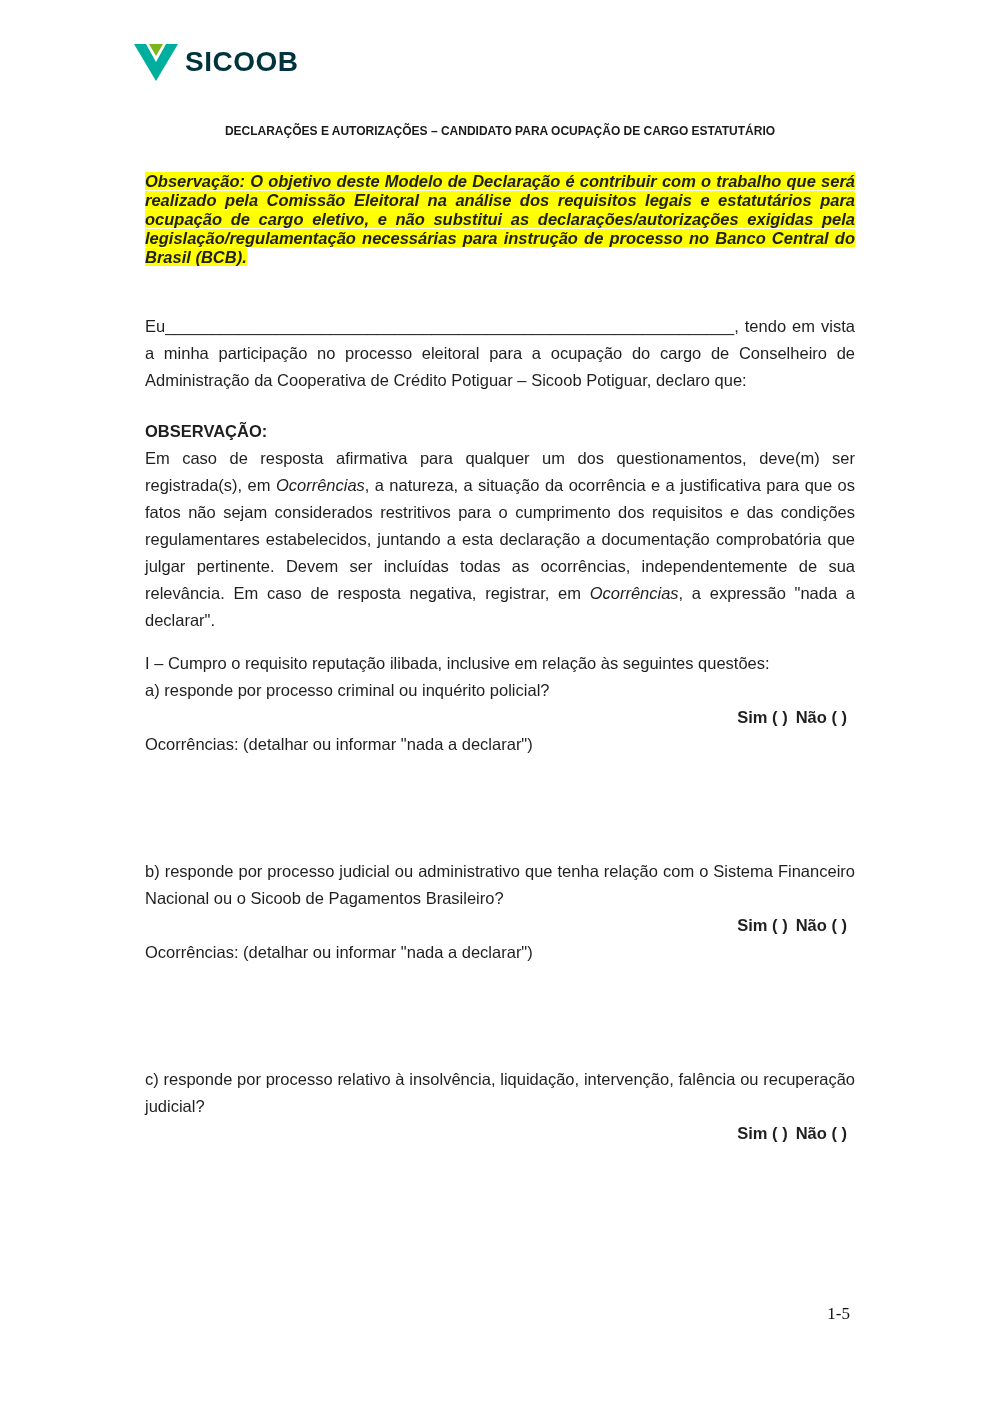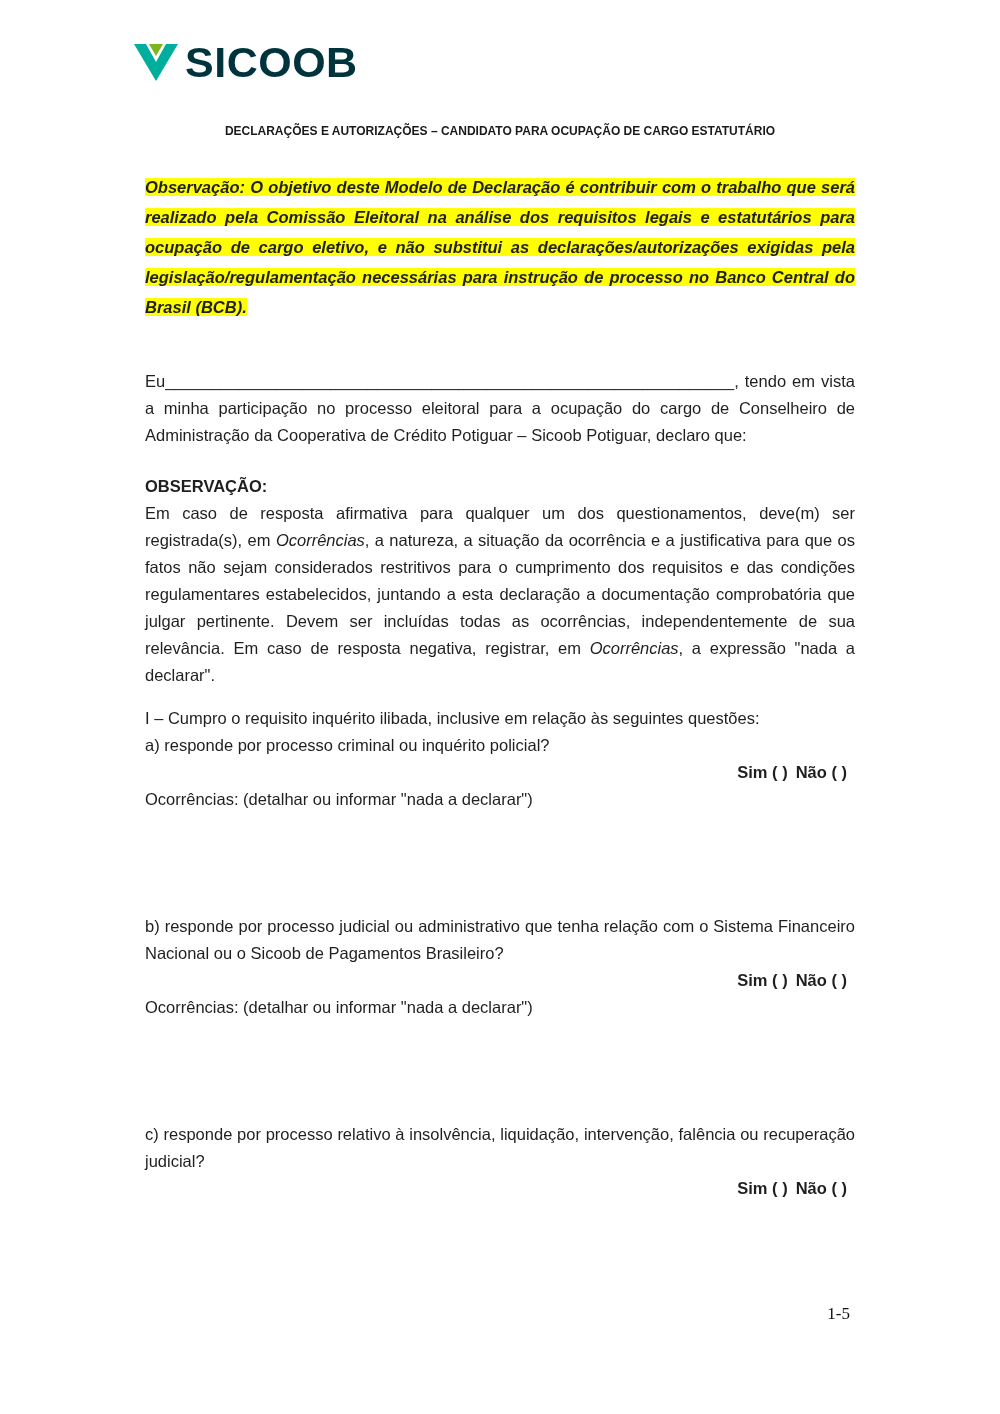--- a/index.html
+++ b/index.html
@@ -27,21 +27,21 @@
     display: flex;
     align-items: center;
     gap: 6px;
     margin-left: -12px;
     margin-bottom: 34px;
     height: 44px;
   }
   .logo-mark { display: inline-flex; align-items: center; }
   .logo-text {
     font-weight: bold;
-    font-size: 43px;
+    font-size: 28px;
     letter-spacing: 0.5px;
     color: #00343d;
     line-height: 1;
   }
 
   
   .doc-title {
     font-size: 12px;
     font-weight: bold;
     color: #1a1a1a;
@@ -49,21 +49,21 @@
     line-height: 26px;
     margin: 0 0 28px 0;
   }
 
   
   .highlight-para {
     margin: 16px 0 46px 0;
     text-align: justify;
     font-weight: bold;
     font-style: italic;
-    line-height: 30px;
+    line-height: 19px;
   }
   .hl { background: #ffff00; }
 
   
   .para {
     margin: 0;
     text-align: justify;
   }
   .intro { margin-bottom: 4px; }
   .blank {
@@ -115,21 +115,21 @@
   <h1 class="doc-title">DECLARAÇÕES E AUTORIZAÇÕES – CANDIDATO PARA OCUPAÇÃO DE CARGO ESTATUTÁRIO</h1>
 
   <p class="highlight-para"><span class="hl">Observação:</span><span class="hl"> O objetivo deste Modelo de Declaração é contribuir com o trabalho que será realizado pela Comissão Eleitoral na análise dos requisitos legais e estatutários para ocupação de cargo eletivo, e não substitui as declarações/autorizações exigidas pela legislação/regulamentação necessárias para instrução de processo no Banco Central do Brasil (BCB).</span></p>
 
   <p class="para intro"><span>Eu</span><span class="blank">______________________________________________________________</span><span>, tendo em vista a minha participação no processo eleitoral para a ocupação do cargo de Conselheiro de Administração da Cooperativa de Crédito Potiguar – Sicoob Potiguar, declaro que:</span></p>
 
   <h2 class="obs-heading">OBSERVAÇÃO:</h2>
 
   <p class="para obs-body"><span>Em caso de resposta afirmativa para qualquer um dos questionamentos, deve(m) ser registrada(s), em </span><em>Ocorrências</em><span>, a natureza, a situação da ocorrência e a justificativa para que os fatos não sejam considerados restritivos para o cumprimento dos requisitos e das condições regulamentares estabelecidos, juntando a esta declaração a documentação comprobatória que julgar pertinente. Devem ser incluídas todas as ocorrências, independentemente de sua relevância.  Em caso de resposta negativa, registrar, em </span><em>Ocorrências</em><span>, a expressão "nada a declarar".</span></p>
 
-  <p class="para section-intro">I – Cumpro o requisito inquérito ilibada, inclusive em relação às seguintes questões:</p>
+  <p class="para section-intro">I – Cumpro o requisito reputação ilibada, inclusive em relação às seguintes questões:</p>
 
   <div class="question">
     <p class="para q-text">a) responde por processo criminal ou inquérito policial?</p>
     <p class="para q-answers"><span class="opt">Sim (  )</span><span class="opt">Não (  )</span></p>
     <p class="para">Ocorrências: (detalhar ou informar "nada a declarar")</p>
     <div class="blank-area"></div>
   </div>
 
   <div class="question">
     <p class="para q-text">b) responde por processo judicial ou administrativo que tenha relação com o Sistema Financeiro Nacional ou o Sicoob de Pagamentos Brasileiro?</p>

